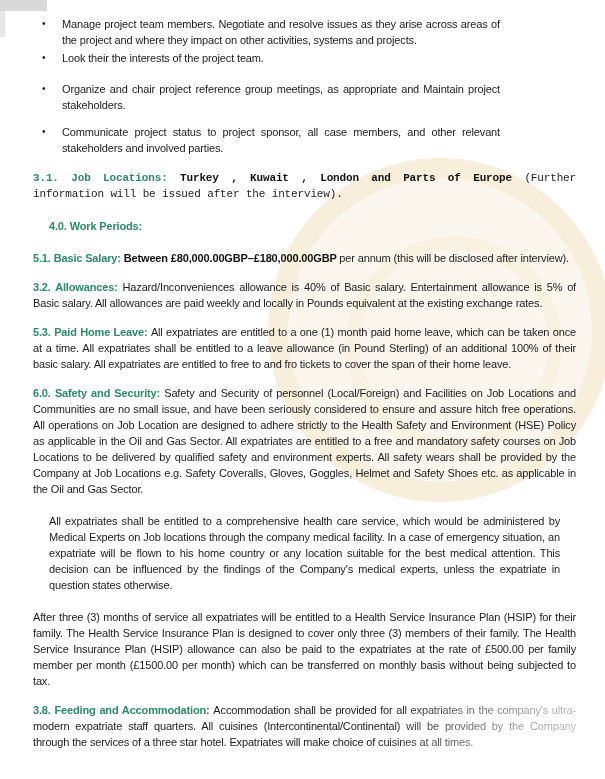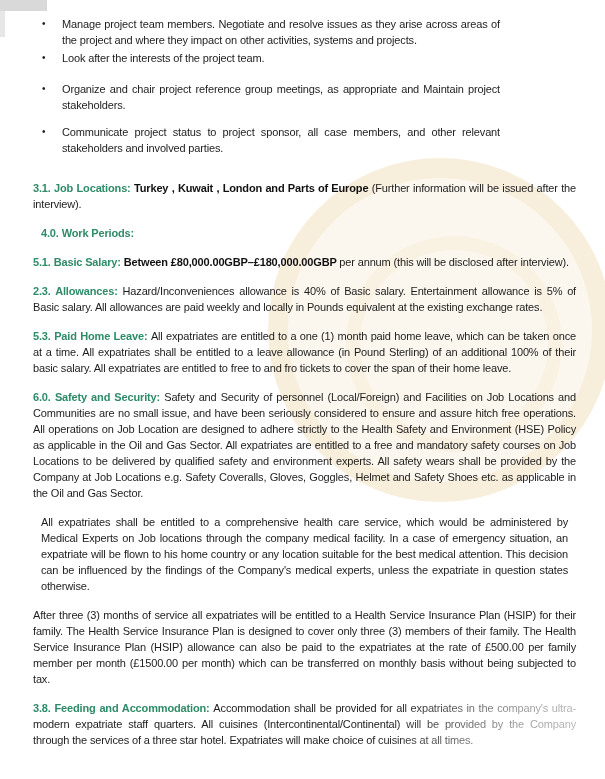--- a/index.html
+++ b/index.html
@@ -39,63 +39,63 @@
     z-index:3;pointer-events:none;
   }
   .content{position:relative;z-index:1;}
   ul.bullets{list-style:none;margin:0 0 4px 0;padding:0 76px 0 9px;}
   ul.bullets li{display:flex;margin:0 0 2px 0;}
   ul.bullets li.gap-lg{margin-top:15px;}
   ul.bullets li.gap-md{margin-top:11px;}
   ul.bullets .dot{width:20px;flex:0 0 20px;font-size:10px;}
   ul.bullets .btxt{flex:1;text-align:justify;}
   .sec{margin:13px 0 0 0;text-align:justify;}
-  .sec p{margin:8px;text-align:justify;}
+  .sec p{margin:16px;text-align:justify;}
   .h{color:#2e8b68;font-weight:bold;}
   .b{font-weight:bold;color:#111;}
   .hang{padding-left:19px;text-indent:-19px;}
-  .sec.first{margin-top:24px;}
+  .sec.first{margin-top:14px;font-family:Liberation Mono, monospace;}
 </style>
 </head>
 <body>
 
 <div class="page">
   <div class="watermark"></div>
   <div class="corner"></div>
 
   <div class="content">
 
     <ul class="bullets">
       <li>
         <span class="dot">•</span>
         <span class="btxt">Manage project team members. Negotiate and resolve issues as they arise across areas of the project and where they impact on other activities, systems and projects.</span>
       </li>
       <li>
         <span class="dot">•</span>
-        <span class="btxt">Look after the interests of the project team.</span>
+        <span class="btxt">Look their the interests of the project team.</span>
       </li>
       <li class="gap-lg">
         <span class="dot">•</span>
         <span class="btxt">Organize and chair project reference group meetings, as appropriate and Maintain project stakeholders.</span>
       </li>
       <li class="gap-md">
         <span class="dot">•</span>
         <span class="btxt">Communicate project status to project sponsor, all case members, and other relevant stakeholders and involved parties.</span>
       </li>
     </ul>
 
     <p class="sec first"><span class="h">3.1. Job Locations: </span><span class="b">Turkey , Kuwait , London and Parts of Europe </span><span>(Further information will be issued after the interview).</span></p>
 
     <div class="sec">
       <p><span class="h">4.0. Work Periods:</span></p>
     </div>
 
     <p class="sec hang"><span class="h">5.1. Basic Salary: </span><span class="b">Between £80,000.00GBP–£180,000.00GBP </span><span>per annum (this will be disclosed after interview).</span></p>
 
-    <p class="sec"><span class="h">2.3. Allowances: </span><span>Hazard/Inconveniences allowance is 40% of Basic salary. Entertainment allowance is 5% of Basic salary. All allowances are paid weekly and locally in Pounds equivalent at the existing exchange rates.</span></p>
+    <p class="sec"><span class="h">3.2. Allowances: </span><span>Hazard/Inconveniences allowance is 40% of Basic salary. Entertainment allowance is 5% of Basic salary. All allowances are paid weekly and locally in Pounds equivalent at the existing exchange rates.</span></p>
 
     <p class="sec"><span class="h">5.3. Paid Home Leave: </span><span>All expatriates are entitled to a one (1) month paid home leave, which can be taken once at a time. All expatriates shall be entitled to a leave allowance (in Pound Sterling) of an additional 100% of their basic salary. All expatriates are entitled to free to and fro tickets to cover the span of their home leave.</span></p>
 
     <p class="sec"><span class="h">6.0. Safety and Security: </span><span>Safety and Security of personnel (Local/Foreign) and Facilities on Job Locations and Communities are no small issue, and have been seriously considered to ensure and assure hitch free operations. All operations on Job Location are designed to adhere strictly to the Health Safety and Environment (HSE) Policy as applicable in the Oil and Gas Sector. All expatriates are entitled to a free and mandatory safety courses on Job Locations to be delivered by qualified safety and environment experts. All safety wears shall be provided by the Company at Job Locations e.g. Safety Coveralls, Gloves, Goggles, Helmet and Safety Shoes etc. as applicable in the Oil and Gas Sector.</span></p>
 
     <div class="sec">
       <p>All expatriates shall be entitled to a comprehensive health care service, which would be administered by Medical Experts on Job locations through the company medical facility. In a case of emergency situation, an expatriate will be flown to his home country or any location suitable for the best medical attention. This decision can be influenced by the findings of the Company's medical experts, unless the expatriate in question states otherwise.</p>
     </div>
 
     <p class="sec">After three (3) months of service all expatriates will be entitled to a Health Service Insurance Plan (HSIP) for their family. The Health Service Insurance Plan is designed to cover only three (3) members of their family. The Health Service Insurance Plan (HSIP) allowance can also be paid to the expatriates at the rate of £500.00 per family member per month (£1500.00 per month) which can be transferred on monthly basis without being subjected to tax.</p>

